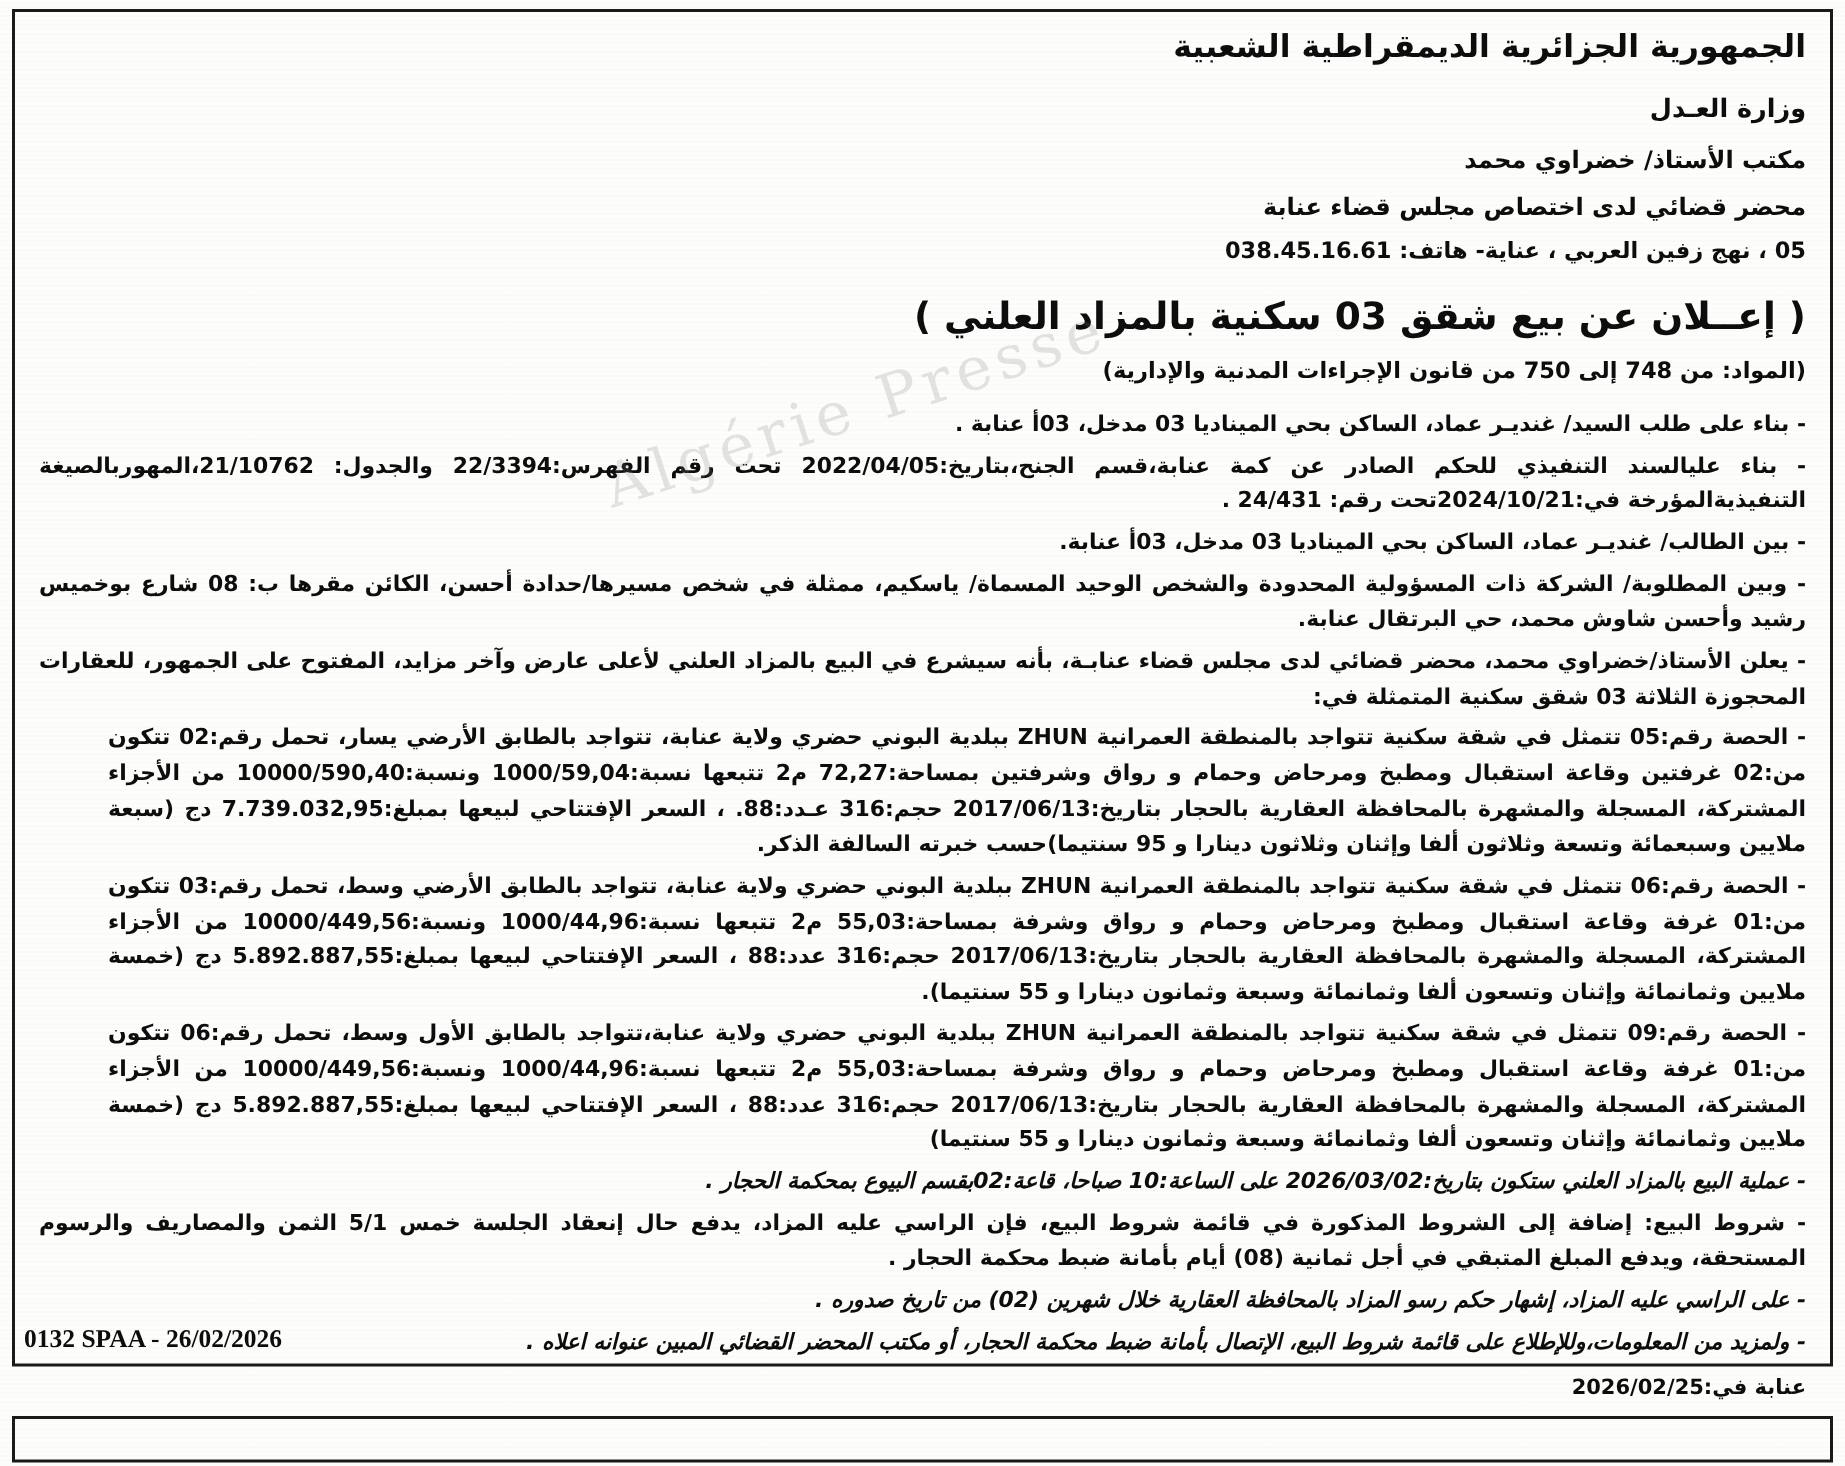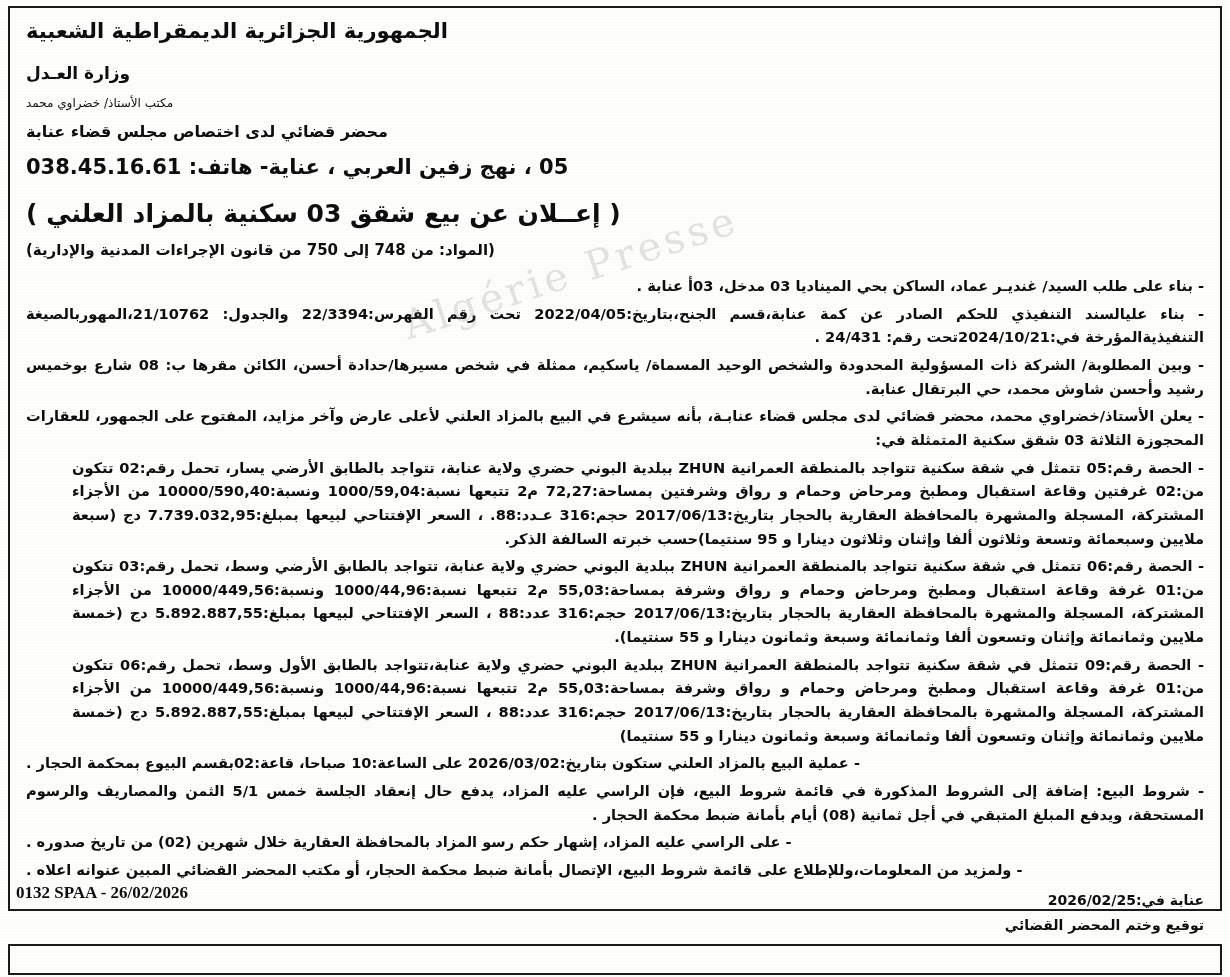--- a/index.html
+++ b/index.html
@@ -52,47 +52,47 @@
     transform: rotate(-18deg);
     color: rgba(120,120,120,0.20);
     font-size: 40px;
     font-family: "DejaVu Serif", serif;
     letter-spacing: 4px;
     pointer-events: none;
     user-select: none;
     white-space: nowrap;
   }
   .header-block {
-    text-align: left;
+    text-align: right;
     line-height: 1.45;
   }
   .h-republic {
     font-size: 21px;
     font-weight: bold;
     letter-spacing: 0.5px;
     margin-top: 2px;
   }
   .h-ministry {
     font-size: 17px;
     font-weight: bold;
     margin-top: 15px;
     letter-spacing: 2px;
   }
   .h-office {
-    font-size: 12px;
-    font-weight: normal;
+    font-size: 16px;
+    font-weight: bold;
     margin-top: 9px;
   }
   .h-role {
     font-size: 16px;
     font-weight: bold;
     margin-top: 8px;
   }
   .h-address {
-    font-size: 21px;
+    font-size: 15px;
     font-weight: bold;
     margin-top: 8px;
     direction: rtl;
   }
   .title-main {
     font-size: 25px;
     font-weight: bold;
     margin-top: 14px;
     letter-spacing: 0.5px;
   }
@@ -106,21 +106,22 @@
     font-size: 14.6px;
     line-height: 1.62;
     font-weight: bold;
     text-align: justify;
     text-justify: inter-word;
   }
   .p {
     margin: 0 0 4px 0;
   }
   .p-center {
-    text-align: left;
+    text-align: right;
+    font-style: italic;
   }
   .lot {
     margin-top: 3px;
     margin-left: 46px;
   }
   .footer-sign {
     margin-top: 8px;
     text-align: right;
     font-size: 14px;
     font-weight: bold;
@@ -158,35 +159,35 @@
       <div class="h-role">محضر قضائي لدى اختصاص مجلس قضاء عنابة</div>
       <div class="h-address">05 ، نهج زفين العربي ، عناية- هاتف: 038.45.16.61</div>
       <div class="title-main">( إعــلان عن بيع شقق 03 سكنية بالمزاد العلني )</div>
       <div class="title-sub">(المواد: من 748 إلى 750 من قانون الإجراءات المدنية والإدارية)</div>
     </div>
 
     <div class="body-block">
 
       <p class="p">- بناء على طلب السيد/ غنديـر عماد، الساكن بحي الميناديا 03 مدخل، 03أ عنابة .</p>
       <p class="p">- بناء عليالسند التنفيذي للحكم الصادر عن  كمة عنابة،قسم الجنح،بتاريخ:2022/04/05 تحت رقم الفهرس:22/3394 والجدول: 21/10762،المهوربالصيغة التنفيذيةالمؤرخة في:2024/10/21تحت رقم: 24/431 .</p>
+      <p class="p">- بين الطالب/ غنديـر عماد، الساكن بحي الميناديا 03 مدخل، 03أ عنابة.</p>
       <p class="p">- وبين المطلوبة/ الشركة ذات المسؤولية المحدودة والشخص الوحيد المسماة/ ياسكيم، ممثلة في شخص مسيرها/حدادة أحسن، الكائن مقرها ب: 08 شارع بوخميس رشيد وأحسن شاوش محمد، حي البرتقال عنابة.</p>
       <p class="p">- يعلن الأستاذ/خضراوي محمد، محضر قضائي لدى مجلس قضاء عنابـة، بأنه سيشرع في البيع بالمزاد العلني لأعلى عارض وآخر مزايد، المفتوح على الجمهور، للعقارات المحجوزة الثلاثة 03 شقق سكنية المتمثلة في:</p>
 
       <p class="p lot">- الحصة رقم:05 تتمثل في شقة سكنية تتواجد بالمنطقة العمرانية ZHUN ببلدية البوني حضري ولاية عنابة، تتواجد بالطابق الأرضي يسار، تحمل رقم:02 تتكون من:02 غرفتين وقاعة استقبال ومطبخ ومرحاض وحمام و رواق وشرفتين بمساحة:72,27 م2 تتبعها نسبة:1000/59,04 ونسبة:10000/590,40 من الأجزاء المشتركة، المسجلة والمشهرة بالمحافظة العقارية بالحجار بتاريخ:2017/06/13 حجم:316 عـدد:88. ، السعر الإفتتاحي لبيعها بمبلغ:7.739.032,95 دج (سبعة ملايين وسبعمائة وتسعة وثلاثون ألفا وإثنان وثلاثون دينارا و 95 سنتيما)حسب خبرته السالفة الذكر.</p>
       <p class="p lot">- الحصة رقم:06 تتمثل في شقة سكنية تتواجد بالمنطقة العمرانية ZHUN ببلدية البوني حضري ولاية عنابة، تتواجد بالطابق الأرضي وسط، تحمل رقم:03 تتكون من:01 غرفة وقاعة استقبال ومطبخ ومرحاض وحمام و رواق وشرفة بمساحة:55,03 م2 تتبعها نسبة:1000/44,96 ونسبة:10000/449,56 من الأجزاء المشتركة، المسجلة والمشهرة بالمحافظة العقارية بالحجار بتاريخ:2017/06/13 حجم:316 عدد:88 ، السعر الإفتتاحي لبيعها بمبلغ:5.892.887,55 دج (خمسة ملايين وثمانمائة وإثنان وتسعون ألفا وثمانمائة وسبعة وثمانون دينارا و 55 سنتيما).</p>
       <p class="p lot">- الحصة رقم:09 تتمثل في شقة سكنية تتواجد بالمنطقة العمرانية ZHUN ببلدية البوني حضري ولاية عنابة،تتواجد بالطابق الأول وسط، تحمل رقم:06 تتكون من:01 غرفة وقاعة استقبال ومطبخ ومرحاض وحمام و رواق وشرفة بمساحة:55,03 م2 تتبعها نسبة:1000/44,96 ونسبة:10000/449,56 من الأجزاء المشتركة، المسجلة والمشهرة بالمحافظة العقارية بالحجار بتاريخ:2017/06/13 حجم:316 عدد:88 ، السعر الإفتتاحي لبيعها بمبلغ:5.892.887,55 دج (خمسة ملايين وثمانمائة وإثنان وتسعون ألفا وثمانمائة وسبعة وثمانون دينارا و 55 سنتيما)</p>
 
       <p class="p p-center">- عملية البيع بالمزاد العلني ستكون بتاريخ:2026/03/02 على الساعة:10 صباحا، قاعة:02بقسم البيوع بمحكمة الحجار .</p>
       <p class="p">- شروط البيع: إضافة إلى الشروط المذكورة في قائمة شروط البيع، فإن الراسي عليه المزاد، يدفع حال إنعقاد الجلسة خمس 5/1 الثمن والمصاريف والرسوم المستحقة، ويدفع المبلغ المتبقي في أجل ثمانية (08) أيام بأمانة ضبط محكمة الحجار .</p>
       <p class="p p-center">- على الراسي عليه المزاد، إشهار حكم رسو المزاد بالمحافظة العقارية خلال شهرين (02) من تاريخ صدوره .</p>
       <p class="p p-center">- ولمزيد من المعلومات،وللإطلاع على قائمة شروط البيع، الإتصال بأمانة ضبط محكمة الحجار، أو مكتب المحضر القضائي المبين عنوانه اعلاه .</p>
 
       <div class="footer-sign">
         <div>عنابة في:2026/02/25</div>
-        <div class="line2">توقيع وختم المحضر القضائي</div>
       </div>
     </div>
 
     <div class="ref-line">0132 SPAA - 26/02/2026</div>
   </div>
 
   <div class="bottom-strip"></div>
 </div>
 
 </body></html>

